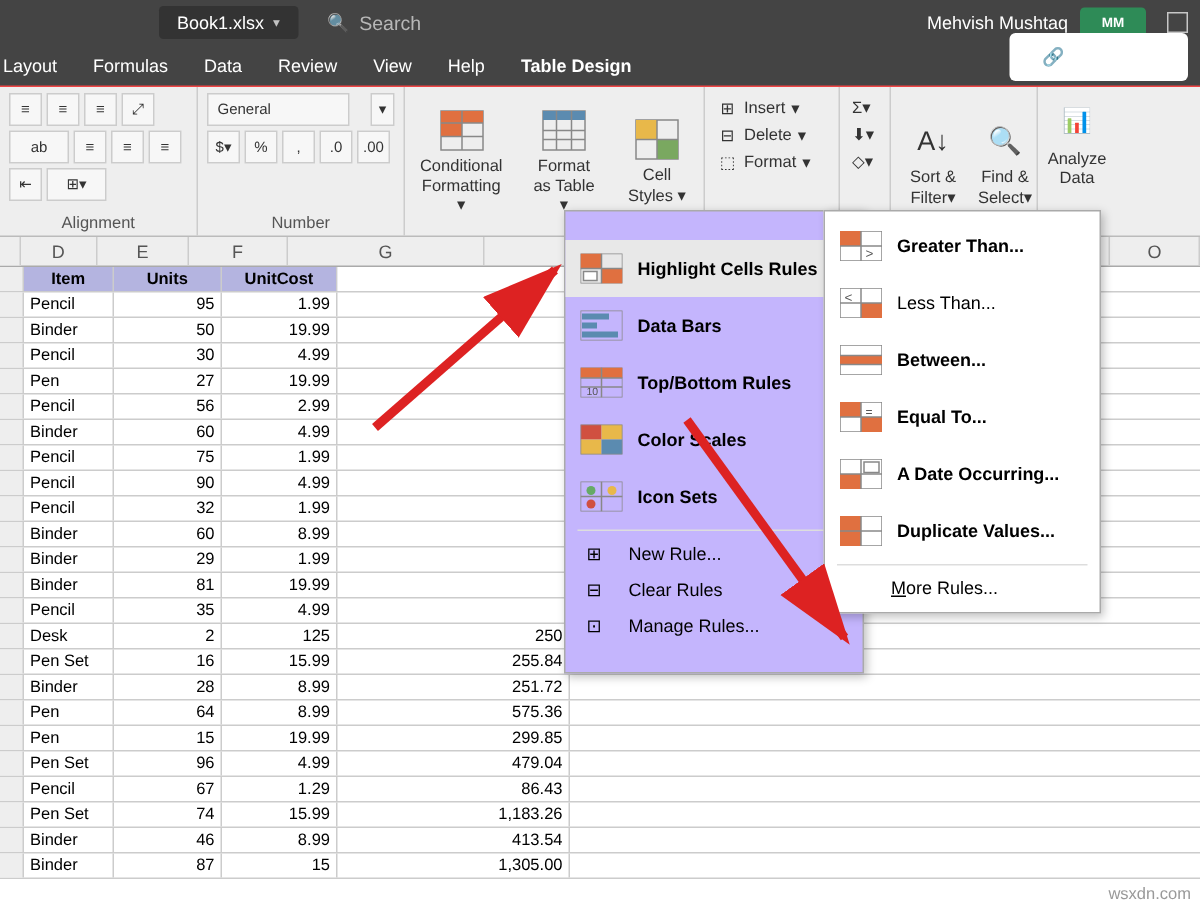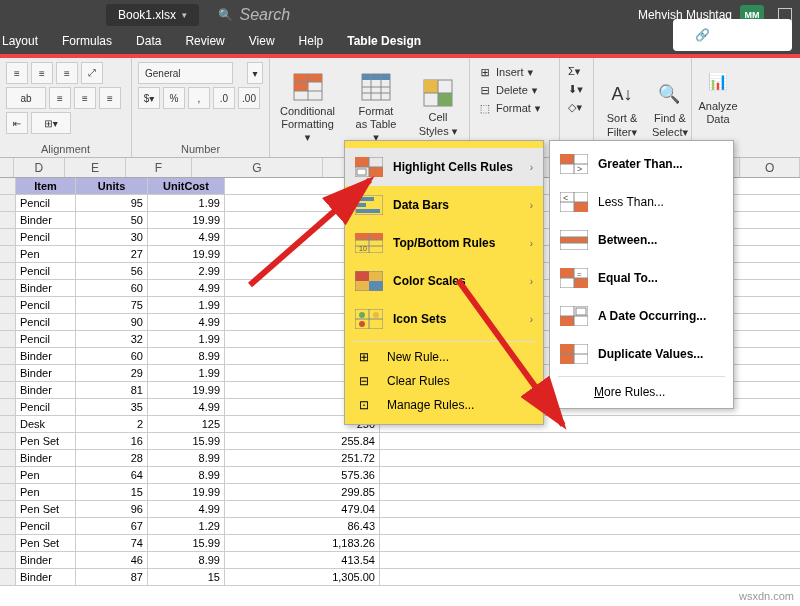--- a/index.html
+++ b/index.html
@@ -3,29 +3,29 @@
 <meta charset="utf-8">
 <style>
 * { box-sizing: border-box; margin: 0; padding: 0; font-family: 'Segoe UI', Arial, sans-serif; }
 body { width: 800px; height: 606px; overflow: hidden; background: #fff; position: relative; }
 
 
 .titlebar { background: #444; height: 30px; display: flex; align-items: center; color: #fff; font-size: 12px; padding: 0 8px; }
 .titlebar .fname { background: #333; padding: 4px 12px; border-radius: 3px; margin-left: 98px; display: flex; align-items: center; gap: 6px; }
 .titlebar .chev { font-size: 9px; opacity: .7; }
 .titlebar .searchwrap { margin-left: 20px; display: flex; align-items: center; gap: 6px; opacity: .85; }
-.titlebar .searchwrap input { background: transparent; border: none; color: #fdba74; font-size: 16px; width: 120px; outline: none; font-style: italic; }
+.titlebar .searchwrap input { background: transparent; border: none; color: #fdba74; font-size: 13px; width: 120px; outline: none; }
 .titlebar .searchwrap input::placeholder { color: #ccc; }
 .titlebar .spacer { flex: 1; }
 .titlebar .user { font-size: 12px; margin-right: 8px; }
-.titlebar .avatar { width: 24px; height: 20px; background: #2e8b57; border-radius: 3px; display: flex; align-items: center; justify-content: center; font-size: 9px; font-weight: 600; }
+.titlebar .avatar { width: 44px; height: 20px; background: #2e8b57; border-radius: 3px; display: flex; align-items: center; justify-content: center; font-size: 9px; font-weight: 600; }
 .titlebar .winicon { width: 14px; height: 14px; border: 1px solid #fff; margin-left: 14px; opacity: .7; }
 
 
-.ribbontabs { background: #444; height: 28px; display: flex; align-items: flex-end; padding: 0 8px; border-bottom: 4px solid #ef4444; }
+.ribbontabs { background: #444; height: 28px; display: flex; align-items: flex-end; padding: 0 8px; border-bottom: 1px solid #ef4444; }
 .ribbontabs span { color: #fff; font-size: 12px; padding: 6px 12px; cursor: pointer; }
 .ribbontabs .share { margin-left: auto; background: #fff; color: #333; padding: 3px 10px; border-radius: 4px; font-size: 12px; display: flex; align-items: center; gap: 4px; margin-bottom: 3px; }
 
 
 .ribbon { background: #eeeeee; height: 100px; display: flex; border-bottom: 1px solid #bbb; font-size: 12px; color: #333; }
 .ribgroup { border-right: 1px solid #ccc; padding: 4px 6px 2px; display: flex; flex-direction: column; justify-content: space-between; }
 .ribgroup .label { text-align: center; font-size: 11px; color: #555; padding-top: 2px; }
 .ribgroup .ctrls { display: flex; gap: 4px; flex: 1; }
 .btnbox { width: 22px; height: 22px; border: 1px solid #ccc; background: #f7f7f7; display: flex; align-items: center; justify-content: center; font-size: 10px; cursor: pointer; }
 .bigbtn { display: flex; flex-direction: column; align-items: center; justify-content: center; padding: 4px 6px; cursor: pointer; min-width: 58px; text-align: center; font-size: 11px; line-height: 1.2; gap: 2px; }
@@ -38,21 +38,21 @@
 .colhdr { display: flex; background: #eeeeee; border-bottom: 1px solid #aaa; height: 20px; }
 .colhdr div { border-right: 1px solid #ccc; font-size: 12px; color: #555; display: flex; align-items: center; justify-content: center; }
 .row { display: flex; border-bottom: 1px solid #ccc; height: 17px; }
 .row div { border-right: 1px solid #ccc; font-size: 11px; padding: 0 4px; display: flex; align-items: center; overflow: hidden; white-space: nowrap; }
 .row .num { justify-content: flex-end; }
 .hdrrow div { background: #b4b4e0; font-weight: 600; justify-content: center; }
 .c0 { width: 16px; background: #eee; } .c1 { width: 60px; } .c2 { width: 72px; } .c3 { width: 77px; } .c4 { width: 155px; }
 .cn { width: 70px; }
 
 
-.menu1 { position: absolute; left: 344px; top: 140px; width: 200px; background: #fde047; border: 1px solid #aaa; box-shadow: 2px 2px 6px rgba(0,0,0,.25); z-index: 10; font-size: 12px; padding: 7px 0; }
+.menu1 { position: absolute; left: 376px; top: 140px; width: 200px; background: #c4b5fd; border: 1px solid #aaa; box-shadow: 2px 2px 6px rgba(0,0,0,.25); z-index: 10; font-size: 12px; padding: 19px 0; }
 .menu2 { position: absolute; left: 549px; top: 140px; width: 185px; background: #fff; border: 1px solid #aaa; box-shadow: 2px 2px 6px rgba(0,0,0,.25); z-index: 11; font-size: 12px; padding: 4px 0; }
 .mi { display: flex; align-items: center; padding: 8px 10px; cursor: pointer; gap: 10px; position: relative; }
 .mi:hover, .mi.hov { background: #e8e8e8; }
 .mi .micon { width: 28px; height: 22px; flex-shrink: 0; display: flex; align-items: center; justify-content: center; }
 .mi .mtxt { flex: 1; }
 .mi .arr { font-size: 10px; color: #666; }
 .msep { height: 1px; background: #ddd; margin: 3px 8px; }
 .msmall { padding: 5px 10px 5px 44px; font-size: 12px; cursor: pointer; text-decoration: underline; text-decoration-color: transparent; }
 .msmall .u { text-decoration: underline; }
 .mi2 { padding: 5px 10px 5px 14px; display: flex; align-items: center; gap: 10px; font-size: 12px; cursor: pointer; }

